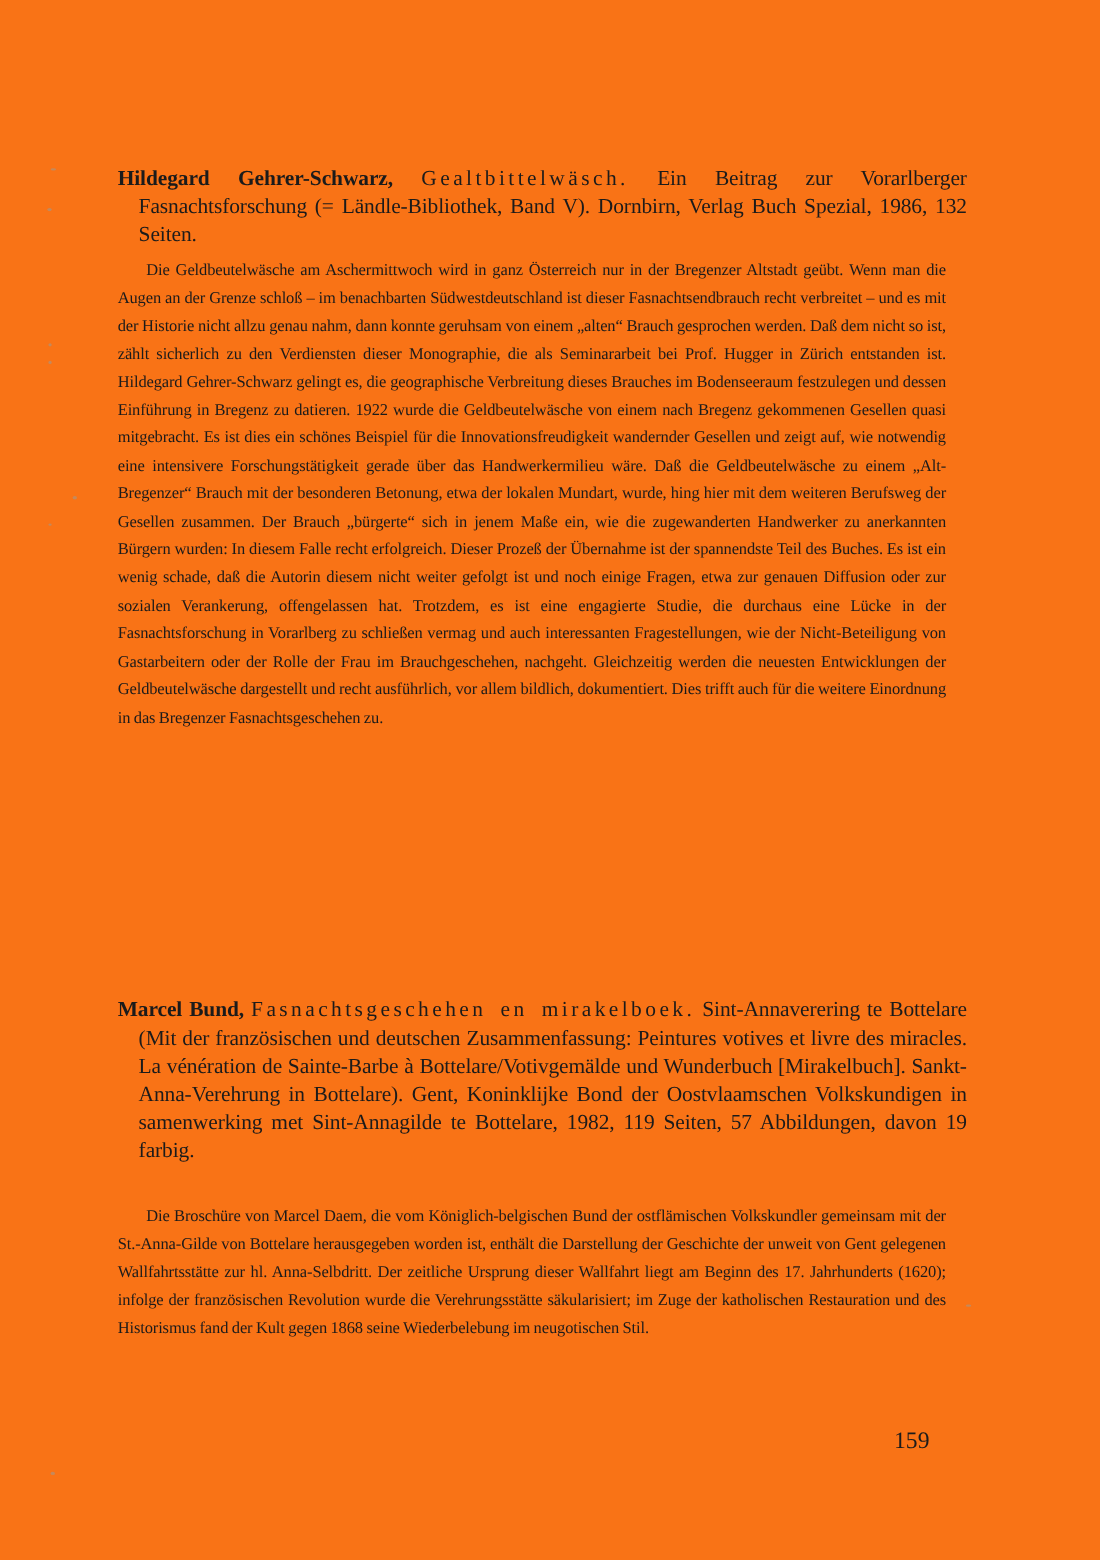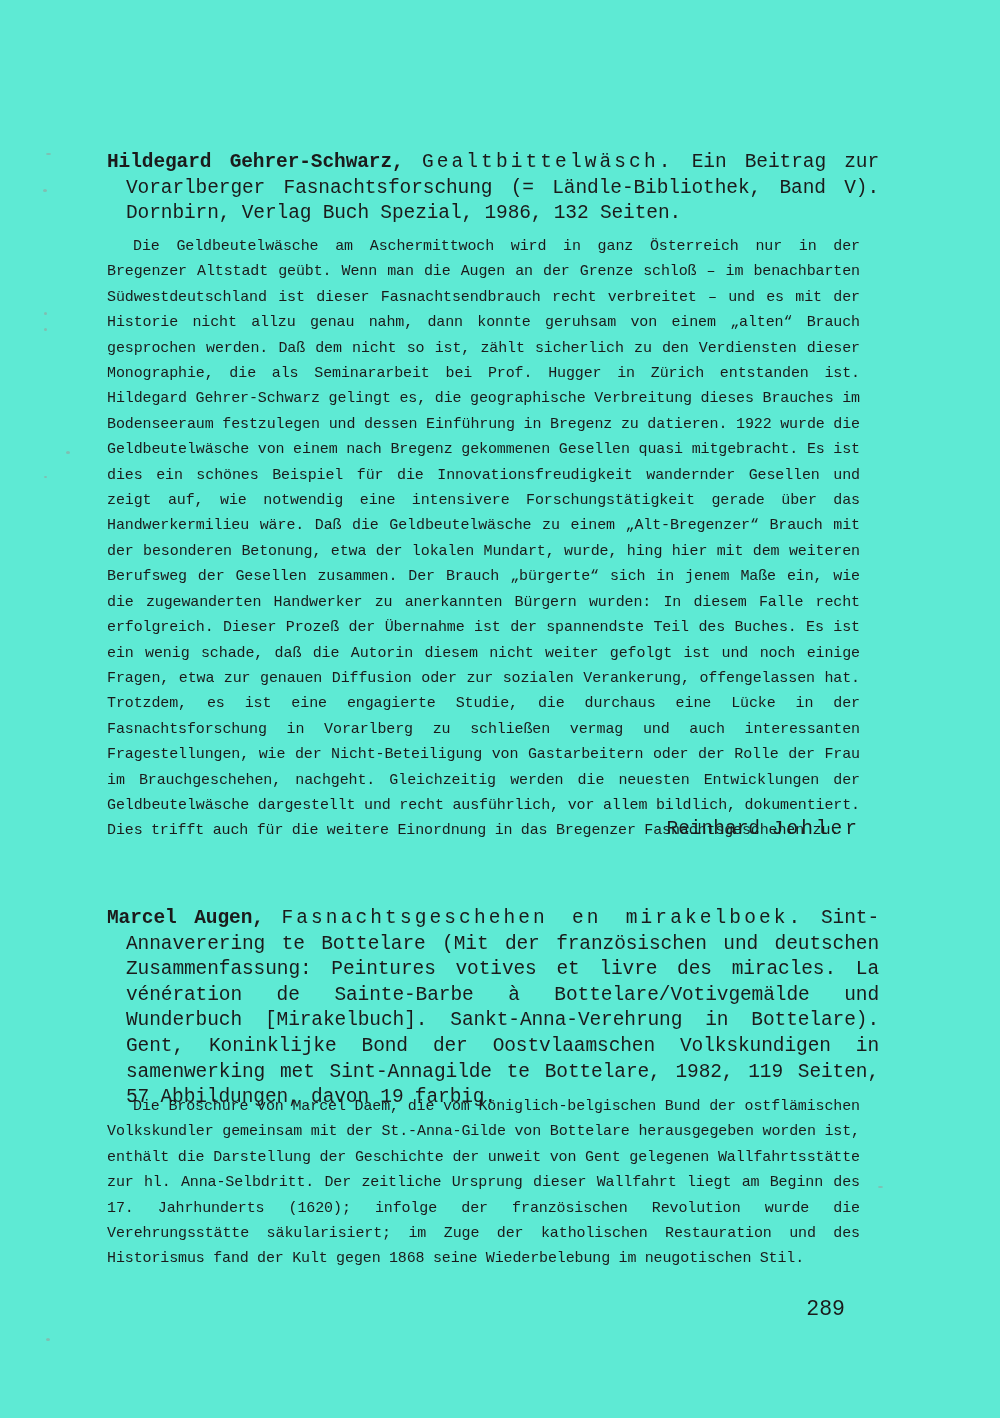--- a/index.html
+++ b/index.html
@@ -5,23 +5,23 @@
   html, body {
     margin: 0;
     padding: 0;
     background: #e8e8e6;
   }
   .page {
     position: relative;
     width: 1000px;
     height: 1418px;
     margin: 0 auto;
-    background: #5eead4;
+    background: #f97316;
     overflow: hidden;
-    font-family: Liberation Mono, monospace;
+    font-family: Liberation Serif, serif;
     color: #1b1b1b;
   }
   .block {
     position: absolute;
     left: 107px;
     width: 753px;
   }
   .review-heading {
     margin: 0;
     font-size: 19.5px;
@@ -88,28 +88,24 @@
   <div class="speck" style="left:46px; top:1338px; width:4px; height:3px;"></div>
 
   <p class="review-heading block" style="top:150px;">
     <span class="review-author">Hildegard Gehrer-Schwarz,</span>
     <span class="spaced-title">Gealtbittelwäsch.</span>
     <span>Ein Beitrag zur Vorarlberger Fasnachtsforschung (= Ländle-Bibliothek, Band V). Dornbirn, Verlag Buch Spezial, 1986, 132 Seiten.</span>
   </p>
 
   <p class="review-body block" style="top:234px;">Die Geldbeutelwäsche am Aschermittwoch wird in ganz Österreich nur in der Bregenzer Altstadt geübt. Wenn man die Augen an der Grenze schloß – im benachbarten Südwestdeutschland ist dieser Fasnachtsendbrauch recht verbreitet – und es mit der Historie nicht allzu genau nahm, dann konnte geruhsam von einem „alten“ Brauch gesprochen werden. Daß dem nicht so ist, zählt sicherlich zu den Verdiensten dieser Monographie, die als Seminararbeit bei Prof. Hugger in Zürich entstanden ist. Hildegard Gehrer-Schwarz gelingt es, die geographische Verbreitung dieses Brauches im Bodenseeraum festzulegen und dessen Einführung in Bregenz zu datieren. 1922 wurde die Geldbeutelwäsche von einem nach Bregenz gekommenen Gesellen quasi mitgebracht. Es ist dies ein schönes Beispiel für die Innovationsfreudigkeit wandernder Gesellen und zeigt auf, wie notwendig eine intensivere Forschungstätigkeit gerade über das Handwerkermilieu wäre. Daß die Geldbeutelwäsche zu einem „Alt-Bregenzer“ Brauch mit der besonderen Betonung, etwa der lokalen Mundart, wurde, hing hier mit dem weiteren Berufsweg der Gesellen zusammen. Der Brauch „bürgerte“ sich in jenem Maße ein, wie die zugewanderten Handwerker zu anerkannten Bürgern wurden: In diesem Falle recht erfolgreich. Dieser Prozeß der Übernahme ist der spannendste Teil des Buches. Es ist ein wenig schade, daß die Autorin diesem nicht weiter gefolgt ist und noch einige Fragen, etwa zur genauen Diffusion oder zur sozialen Verankerung, offengelassen hat. Trotzdem, es ist eine engagierte Studie, die durchaus eine Lücke in der Fasnachtsforschung in Vorarlberg zu schließen vermag und auch interessanten Fragestellungen, wie der Nicht-Beteiligung von Gastarbeitern oder der Rolle der Frau im Brauchgeschehen, nachgeht. Gleichzeitig werden die neuesten Entwicklungen der Geldbeutelwäsche dargestellt und recht ausführlich, vor allem bildlich, dokumentiert. Dies trifft auch für die weitere Einordnung in das Bregenzer Fasnachtsgeschehen zu.</p>
 
-  <p class="reviewer-line block" style="top:817px;">
-    <span>Reinhard</span>
-    <span class="spaced-name">Johler</span>
-  </p>
 
   <p class="review-heading block" style="top:906px;">
-    <span class="review-author">Marcel Augen,</span>
+    <span class="review-author">Marcel Bund,</span>
     <span class="spaced-title">Fasnachtsgeschehen en mirakelboek.</span>
     <span>Sint-Annaverering te Bottelare (Mit der französischen und deutschen Zusammenfassung: Peintures votives et livre des miracles. La vénération de Sainte-Barbe à Bottelare/Votivgemälde und Wunderbuch [Mirakelbuch]. Sankt-Anna-Verehrung in Bottelare). Gent, Koninklijke Bond der Oostvlaamschen Volkskundigen in samenwerking met Sint-Annagilde te Bottelare, 1982, 119 Seiten, 57 Abbildungen, davon 19 farbig.</span>
   </p>
 
   <p class="review-body block" style="top:1094px;">Die Broschüre von Marcel Daem, die vom Königlich-belgischen Bund der ostflämischen Volkskundler gemeinsam mit der St.-Anna-Gilde von Bottelare herausgegeben worden ist, enthält die Darstellung der Geschichte der unweit von Gent gelegenen Wallfahrtsstätte zur hl. Anna-Selbdritt. Der zeitliche Ursprung dieser Wallfahrt liegt am Beginn des 17. Jahrhunderts (1620); infolge der französischen Revolution wurde die Verehrungsstätte säkularisiert; im Zuge der katholischen Restauration und des Historismus fand der Kult gegen 1868 seine Wiederbelebung im neugotischen Stil.</p>
 
-  <div class="page-number">289</div>
+  <div class="page-number">159</div>
 
 </div>
 
 </body></html>

